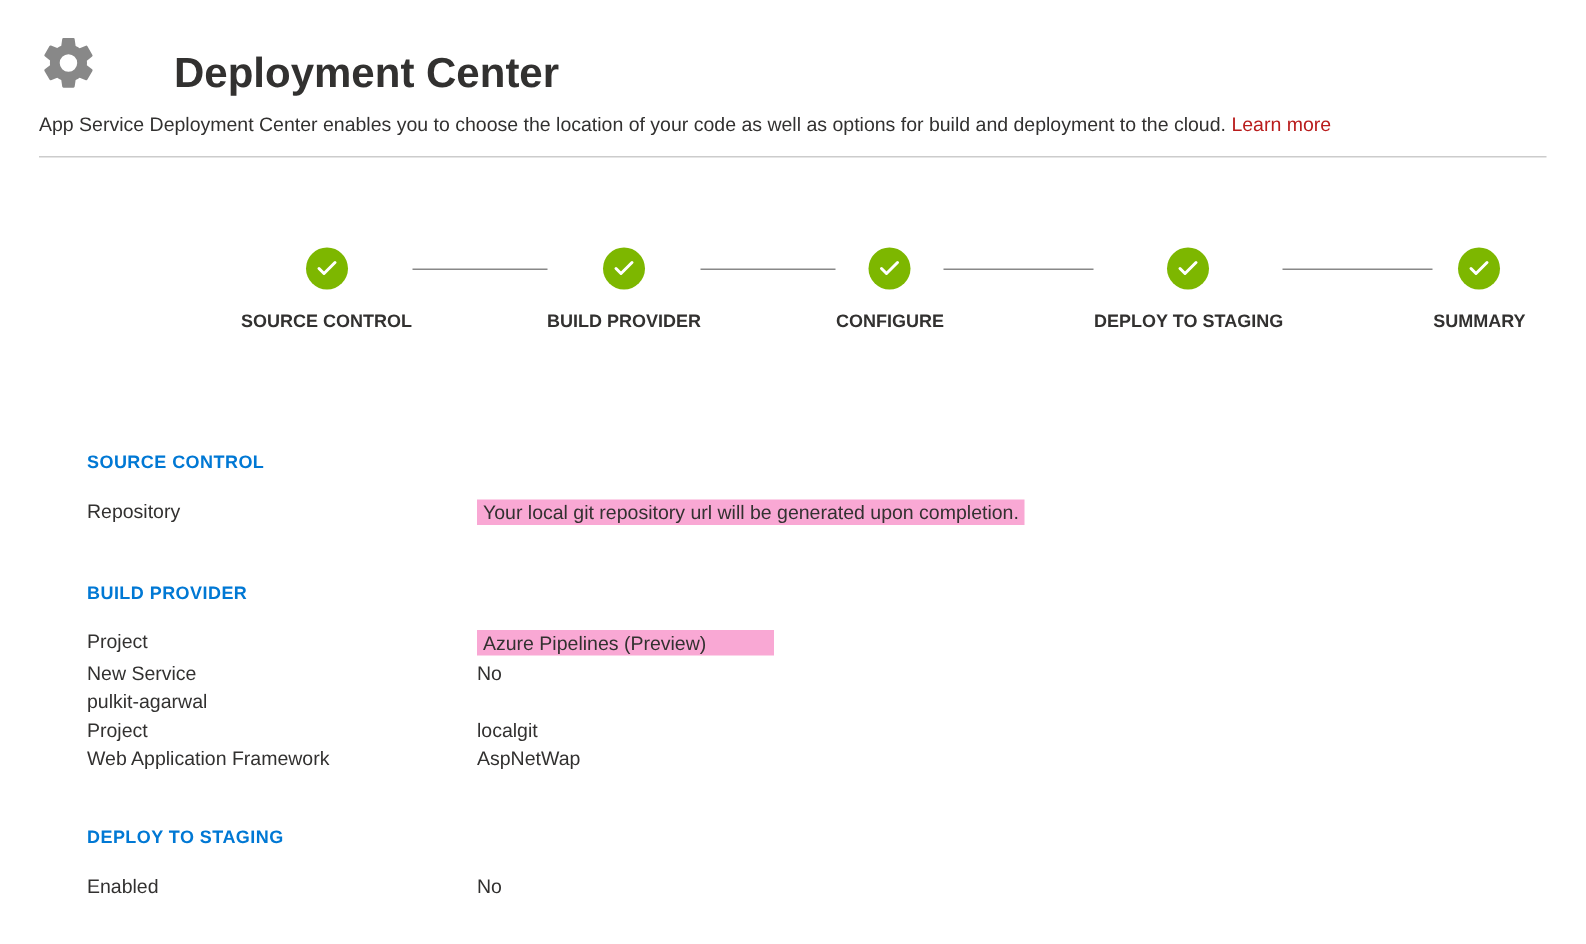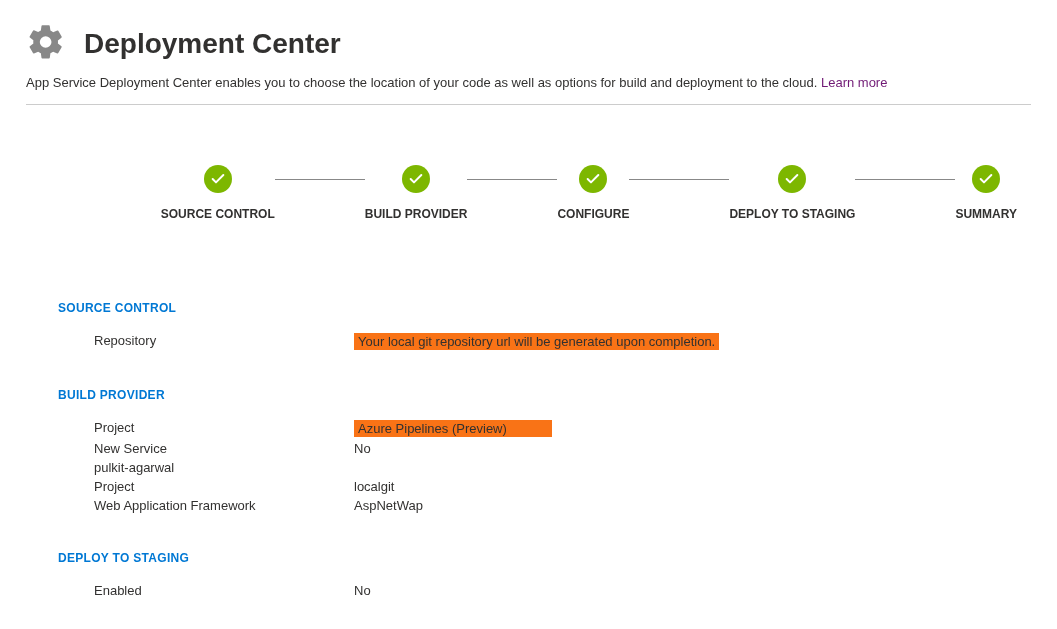--- a/index.html
+++ b/index.html
@@ -5,39 +5,40 @@
     * { box-sizing: border-box; margin: 0; padding: 0; }
     body {
       font-family: "Segoe UI", Arial, sans-serif;
       font-size: 13px;
       color: #323130;
       background: #fff;
       width: 1057px;
     }
     .header {
       display: flex;
-      align-items: center;
+      align-items: flex-end;
       padding: 22px 26px 10px 26px;
+      gap: 32px;
     }
     .header .gear {
       margin-right: 18px;
       color: #888;
     }
     .header h1 {
       font-size: 28px;
       font-weight: 600;
       color: #323130;
     }
     .subtitle {
       padding: 0 26px 14px 26px;
       font-size: 13px;
       color: #323130;
     }
     .subtitle a {
-      color: #701a75;
+      color: #b91c1c;
       text-decoration: none;
       cursor: pointer;
     }
     hr.rule {
       border: none;
       border-top: 1px solid #ccc;
       margin: 0 26px;
     }
     .stepper-wrap {
       display: flex;
@@ -84,31 +85,30 @@
       color: #0078d4;
       font-size: 12px;
       font-weight: 700;
       letter-spacing: 0.3px;
       margin-bottom: 18px;
     }
     .kv-row {
       display: flex;
       margin-bottom: 4px;
       font-size: 13px;
-      margin-left: 36px;
     }
     .kv-key {
       width: 260px;
       color: #323130;
     }
     .kv-val {
       color: #323130;
     }
     .hl {
-      background: #f97316;
+      background: #f9a8d4;
       padding: 1px 4px;
       display: inline-block;
     }
     .section-gap { height: 34px; }
   </style>
 </head>
 <body>
 
 <div class="header">
   <span class="gear">

